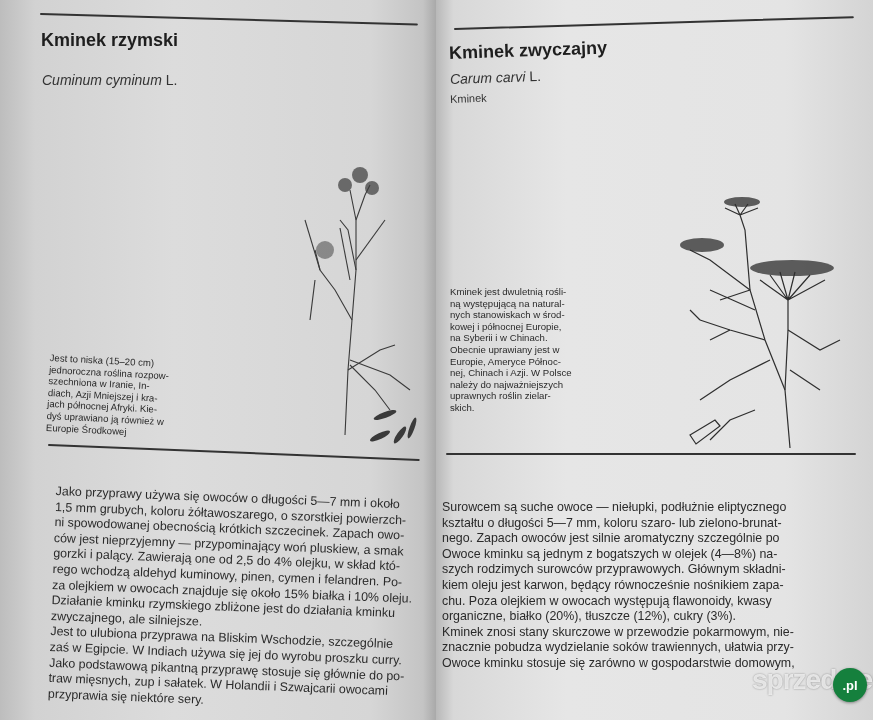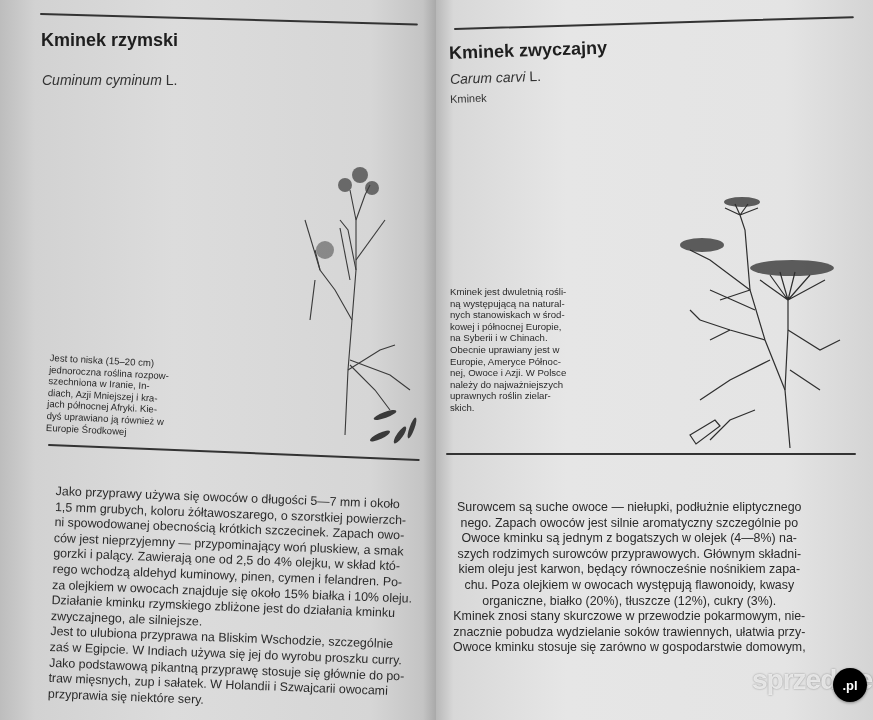--- a/index.html
+++ b/index.html
@@ -12,21 +12,21 @@
   .latin{position:absolute;font-style:italic;font-size:14px;color:#333;}
   .latin .auth{font-style:normal;}
   .sub{position:absolute;font-size:11px;color:#333;}
   .caption{position:absolute;font-size:9.6px;line-height:11.6px;color:#2a2a2a;text-align:justify;}
   .caption div{white-space:nowrap;}
   .body{position:absolute;font-size:12.4px;line-height:15.6px;color:#2a2a2a;}
   .body div{white-space:nowrap;}
   .pagenum{position:absolute;font-size:17px;color:#333;margin-top:27px;}
   .illus{position:absolute;}
   .watermark{position:absolute;left:752px;top:664px;font-size:28px;font-weight:bold;color:rgba(255,255,255,0.75);letter-spacing:-1px;text-shadow:0 0 2px rgba(0,0,0,0.4);}
-  .wm-badge{position:absolute;left:833px;top:668px;width:34px;height:34px;border-radius:50%;background:#000000;color:#fff;font-weight:bold;font-size:13px;display:flex;align-items:center;justify-content:center;box-shadow:0 1px 3px rgba(0,0,0,0.4);}
+  .wm-badge{position:absolute;left:833px;top:668px;width:34px;height:34px;border-radius:50%;background:#15803d;color:#fff;font-weight:bold;font-size:13px;display:flex;align-items:center;justify-content:center;box-shadow:0 1px 3px rgba(0,0,0,0.4);}
 </style>
 </head>
 <body>
 
 <div class="page left">
   <div class="rule" style="left:40px;top:13px;width:378px;transform:rotate(1.6deg);transform-origin:left;"></div>
   <div class="title" style="left:41px;top:30px;">Kminek rzymski</div>
   <div class="latin" style="left:42px;top:72px;">
     <span>Cuminum cyminum</span>
     <span class="auth">L.</span>
@@ -100,21 +100,21 @@
   <div class="sub" style="left:14px;top:93px;transform:rotate(-2deg);transform-origin:left;">Kminek</div>
 
   <div class="caption" style="left:14px;top:286px;width:150px;">
     <div>Kminek jest dwuletnią rośli-</div>
     <div>ną występującą na natural-</div>
     <div>nych stanowiskach w środ-</div>
     <div>kowej i północnej Europie,</div>
     <div>na Syberii i w Chinach.</div>
     <div>Obecnie uprawiany jest w</div>
     <div>Europie, Ameryce Północ-</div>
-    <div>nej, Owoce i Azji. W Polsce</div>
+    <div>nej, Chinach i Azji. W Polsce</div>
     <div>należy do najważniejszych</div>
     <div>uprawnych roślin zielar-</div>
     <div>skich.</div>
   </div>
 
   <svg class="illus" style="left:234px;top:190px;" width="180" height="260" viewBox="0 0 180 260">
     <g fill="none" stroke="#2e2e2e" stroke-width="1.2">
       <path d="M120 258 L115 200 L118 140 L118 110"></path>
       <path d="M115 200 L95 150 L80 100 L75 40 L70 25"></path>
       <path d="M118 110 L90 90 M118 110 L100 85 M118 110 L110 82 M118 110 L125 82 M118 110 L140 85 M118 110 L155 90"></path>
@@ -127,22 +127,23 @@
     <g fill="#2e2e2e" opacity="0.75">
       <ellipse cx="72" cy="12" rx="18" ry="5"></ellipse>
       <ellipse cx="32" cy="55" rx="22" ry="7"></ellipse>
       <ellipse cx="122" cy="78" rx="42" ry="8"></ellipse>
     </g>
     <path d="M20 245 L45 230 L50 236 L26 254 Z" fill="none" stroke="#2e2e2e" stroke-width="1.2"></path>
   </svg>
 
   <div class="rule" style="left:10px;top:453px;width:410px;height:1.5px;"></div>
 
-  <div class="body" style="left:17px;top:500px;text-align:center;">
+  <div class="body" style="left:6px;top:500px;">
     <div>Surowcem są suche owoce — niełupki, podłużnie eliptycznego</div>
+    <div>kształtu o długości 5—7 mm, koloru szaro- lub zielono-brunat-</div>
     <div>nego. Zapach owoców jest silnie aromatyczny szczególnie po</div>
     <div>Owoce kminku są jednym z bogatszych w olejek (4—8%) na-</div>
     <div>szych rodzimych surowców przyprawowych. Głównym składni-</div>
     <div>kiem oleju jest karwon, będący równocześnie nośnikiem zapa-</div>
     <div>chu. Poza olejkiem w owocach występują flawonoidy, kwasy</div>
     <div>organiczne, białko (20%), tłuszcze (12%), cukry (3%).</div>
     <div>Kminek znosi stany skurczowe w przewodzie pokarmowym, nie-</div>
     <div>znacznie pobudza wydzielanie soków trawiennych, ułatwia przy-</div>
     <div>Owoce kminku stosuje się zarówno w gospodarstwie domowym,</div>
   </div>

